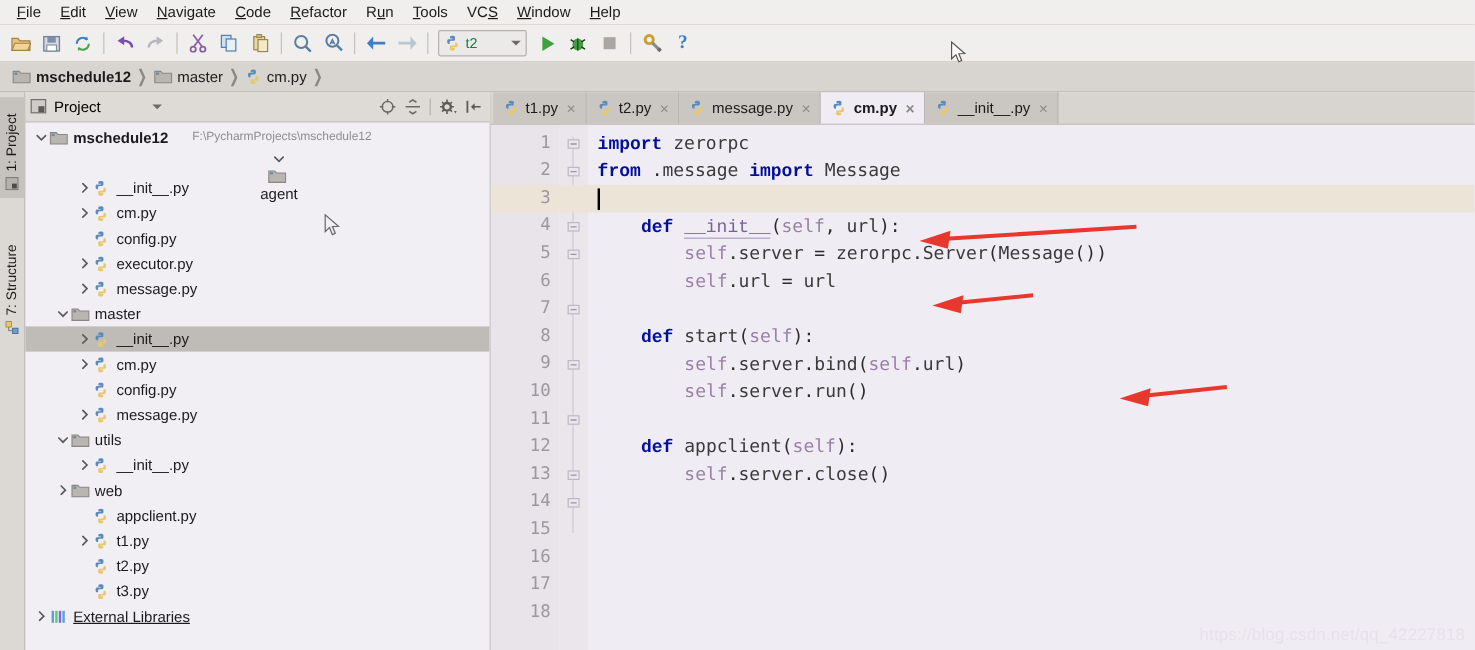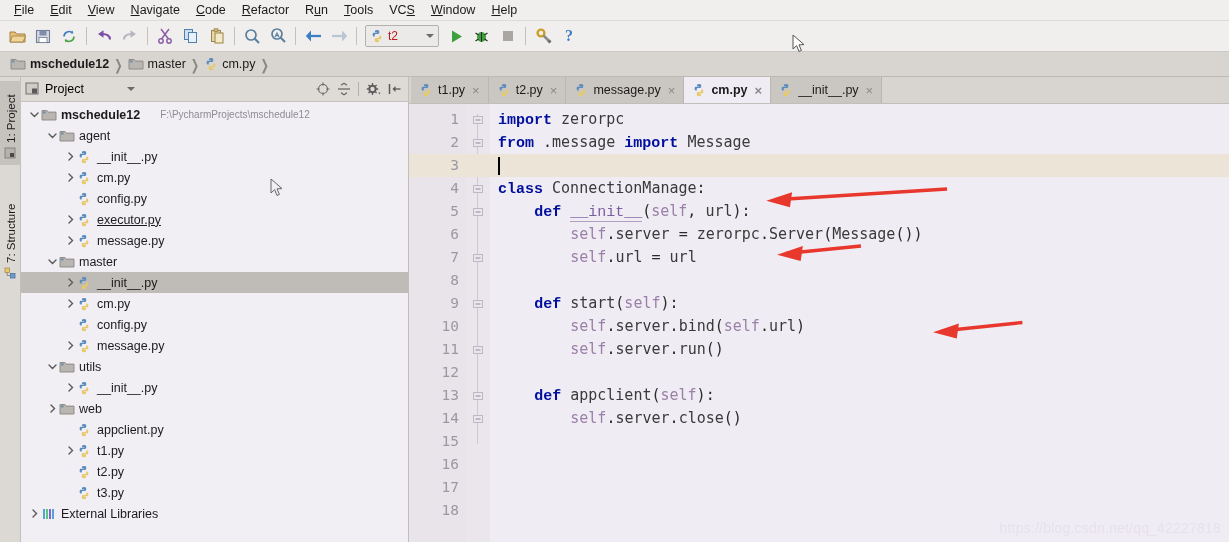--- a/index.html
+++ b/index.html
@@ -50,21 +50,21 @@
   .run-config {
     display:flex; align-items:center;
     height:22px; min-width:74px;
     border:1px solid #b4b0ac;
     background:#eceae8;
     border-radius:2px;
     padding:0 4px;
     margin:0 4px;
     gap:4px;
   }
-  .run-config .rc-label { font-size:12px; color:#b91c1c; flex:1; }
+  .run-config .rc-label { font-size:12px; color:#15803d; flex:1; }
   .caret-dn {
     width:0;height:0;
     border-left:4px solid transparent;
     border-right:4px solid transparent;
     border-top:4px solid #6b6b6b;
   }
 
   
   #breadcrumb {
     height:25px;
@@ -494,21 +494,21 @@
           </div>
           <div class="nicon">
             <svg width="16" height="14" viewBox="0 0 16 14">
               <path d="M1 2.5h5l1.3 1.6H15V12H1z" fill="#b9b5b1" stroke="#8a8680" stroke-width="0.9"></path>
               <rect x="2" y="3.4" width="2.6" height="2" fill="#6e8ea8"></rect>
             </svg>
           </div>
           <span class="nlabel bold">mschedule12</span>
           <span class="npath">F:\PycharmProjects\mschedule12</span>
         </div>
-        <div class="node" style="padding-left: 24px;">
+        <div class="node" style="padding-left: 36px; flex-direction: column;">
           <div class="arrow">
             <svg width="9" height="9" viewBox="0 0 9 9">
               <path d="M1 3l3.5 3.5L8 3" stroke="#5a5a5a" stroke-width="1.4" fill="none" stroke-linecap="round"></path>
             </svg>
           </div>
           <div class="nicon">
             <svg width="16" height="14" viewBox="0 0 16 14">
               <path d="M1 2.5h5l1.3 1.6H15V12H1z" fill="#b9b5b1" stroke="#8a8680" stroke-width="0.9"></path>
               <rect x="2" y="3.4" width="2.6" height="2" fill="#6e8ea8"></rect>
             </svg>
@@ -549,21 +549,21 @@
           <div class="arrow"></div>
           <div class="nicon">
             <svg class="pyico" viewBox="0 0 16 16">
               <path d="M8 1c-2.4 0-2.3 1-2.3 1v1.6h2.4v.6H4.6S3 4 3 6.4s1.4 2.3 1.4 2.3h1V7.1s0-1.4 1.4-1.4h2.4s1.3 0 1.3-1.3V2.4S10.7 1 8 1z" fill="#5a8bbd"></path>
               <path d="M8 15c2.4 0 2.3-1 2.3-1v-1.6H7.9v-.6h3.5S13 11.9 13 9.6s-1.4-2.3-1.4-2.3h-1v1.6s0 1.4-1.4 1.4H6.8s-1.3 0-1.3 1.3v2S5.3 15 8 15z" fill="#e8c96a"></path>
               <rect x="3" y="10.5" width="5.5" height="5" fill="#d8d4d0" stroke="#9a9690" stroke-width="0.7" opacity="0.0"></rect>
             </svg>
           </div>
           <span class="nlabel">config.py</span>
         </div>
-        <div class="node" style="padding-left: 42px; text-decoration: underline;">
+        <div class="node" style="padding-left: 42px;">
           <div class="arrow">
             <svg width="9" height="9" viewBox="0 0 9 9">
               <path d="M3 1l3.5 3.5L3 8" stroke="#5a5a5a" stroke-width="1.4" fill="none" stroke-linecap="round"></path>
             </svg>
           </div>
           <div class="nicon">
             <svg class="pyico" viewBox="0 0 16 16">
               <path d="M8 1c-2.4 0-2.3 1-2.3 1v1.6h2.4v.6H4.6S3 4 3 6.4s1.4 2.3 1.4 2.3h1V7.1s0-1.4 1.4-1.4h2.4s1.3 0 1.3-1.3V2.4S10.7 1 8 1z" fill="#5a8bbd"></path>
               <path d="M8 15c2.4 0 2.3-1 2.3-1v-1.6H7.9v-.6h3.5S13 11.9 13 9.6s-1.4-2.3-1.4-2.3h-1v1.6s0 1.4-1.4 1.4H6.8s-1.3 0-1.3 1.3v2S5.3 15 8 15z" fill="#e8c96a"></path>
               <rect x="3" y="10.5" width="5.5" height="5" fill="#d8d4d0" stroke="#9a9690" stroke-width="0.7" opacity="0.0"></rect>
@@ -740,21 +740,21 @@
           <div class="arrow"></div>
           <div class="nicon">
             <svg class="pyico" viewBox="0 0 16 16">
               <path d="M8 1c-2.4 0-2.3 1-2.3 1v1.6h2.4v.6H4.6S3 4 3 6.4s1.4 2.3 1.4 2.3h1V7.1s0-1.4 1.4-1.4h2.4s1.3 0 1.3-1.3V2.4S10.7 1 8 1z" fill="#5a8bbd"></path>
               <path d="M8 15c2.4 0 2.3-1 2.3-1v-1.6H7.9v-.6h3.5S13 11.9 13 9.6s-1.4-2.3-1.4-2.3h-1v1.6s0 1.4-1.4 1.4H6.8s-1.3 0-1.3 1.3v2S5.3 15 8 15z" fill="#e8c96a"></path>
               <rect x="3" y="10.5" width="5.5" height="5" fill="#d8d4d0" stroke="#9a9690" stroke-width="0.7" opacity="0.0"></rect>
             </svg>
           </div>
           <span class="nlabel">t3.py</span>
         </div>
-        <div class="node" style="padding-left: 6px;">
+        <div class="node" style="padding-left: 6px; text-decoration: underline;">
           <div class="arrow">
             <svg width="9" height="9" viewBox="0 0 9 9">
               <path d="M3 1l3.5 3.5L3 8" stroke="#5a5a5a" stroke-width="1.4" fill="none" stroke-linecap="round"></path>
             </svg>
           </div>
           <div class="nicon">
             <svg width="16" height="14" viewBox="0 0 16 14">
               <rect x="2" y="2" width="2" height="10" fill="#5aa0d8"></rect>
               <rect x="5" y="2" width="2" height="10" fill="#5ac87a"></rect>
               <rect x="8" y="2" width="2" height="10" fill="#7a6ad8"></rect>
@@ -909,21 +909,20 @@
           <div class="fold"></div>
           <div class="fold"></div>
           <div class="fold"></div>
           <div class="fold"></div>
         </div>
       <div id="codecol">
         <div id="caret" style="top: 53px;"></div>
       <div class="cline"><span class="kw">import</span><span> </span><span class="ident">zerorpc</span></div>
           <div class="cline"><span class="kw">from</span><span> </span><span class="plain">.</span><span class="ident">message</span><span> </span><span class="kw">import</span><span> </span><span class="ident">Message</span></div>
           <div class="cline cur">&nbsp;</div>
-          <div class="cline"><span class="kw">class</span><span> </span><span class="ident">ConnectionManage</span><span class="plain">:</span></div>
           <div class="cline"><span>    </span><span class="kw">def</span><span> </span><span class="dunder">__init__</span><span class="plain">(</span><span class="self">self</span><span class="plain">,</span><span> </span><span class="ident">url</span><span class="plain">)</span><span class="plain">:</span></div>
           <div class="cline"><span>        </span><span class="self">self</span><span class="plain">.</span><span class="ident">server</span><span> </span><span class="plain">=</span><span> </span><span class="ident">zerorpc</span><span class="plain">.</span><span class="ident">Server</span><span class="plain">(</span><span class="ident">Message</span><span class="plain">(</span><span class="plain">)</span><span class="plain">)</span></div>
           <div class="cline"><span>        </span><span class="self">self</span><span class="plain">.</span><span class="ident">url</span><span> </span><span class="plain">=</span><span> </span><span class="ident">url</span></div>
           <div class="cline">&nbsp;</div>
           <div class="cline"><span>    </span><span class="kw">def</span><span> </span><span class="ident">start</span><span class="plain">(</span><span class="self">self</span><span class="plain">)</span><span class="plain">:</span></div>
           <div class="cline"><span>        </span><span class="self">self</span><span class="plain">.</span><span class="ident">server</span><span class="plain">.</span><span class="ident">bind</span><span class="plain">(</span><span class="self">self</span><span class="plain">.</span><span class="ident">url</span><span class="plain">)</span></div>
           <div class="cline"><span>        </span><span class="self">self</span><span class="plain">.</span><span class="ident">server</span><span class="plain">.</span><span class="ident">run</span><span class="plain">(</span><span class="plain">)</span></div>
           <div class="cline">&nbsp;</div>
           <div class="cline"><span>    </span><span class="kw">def</span><span> </span><span class="ident">appclient</span><span class="plain">(</span><span class="self">self</span><span class="plain">)</span><span class="plain">:</span></div>
           <div class="cline"><span>        </span><span class="self">self</span><span class="plain">.</span><span class="ident">server</span><span class="plain">.</span><span class="ident">close</span><span class="plain">(</span><span class="plain">)</span></div>

